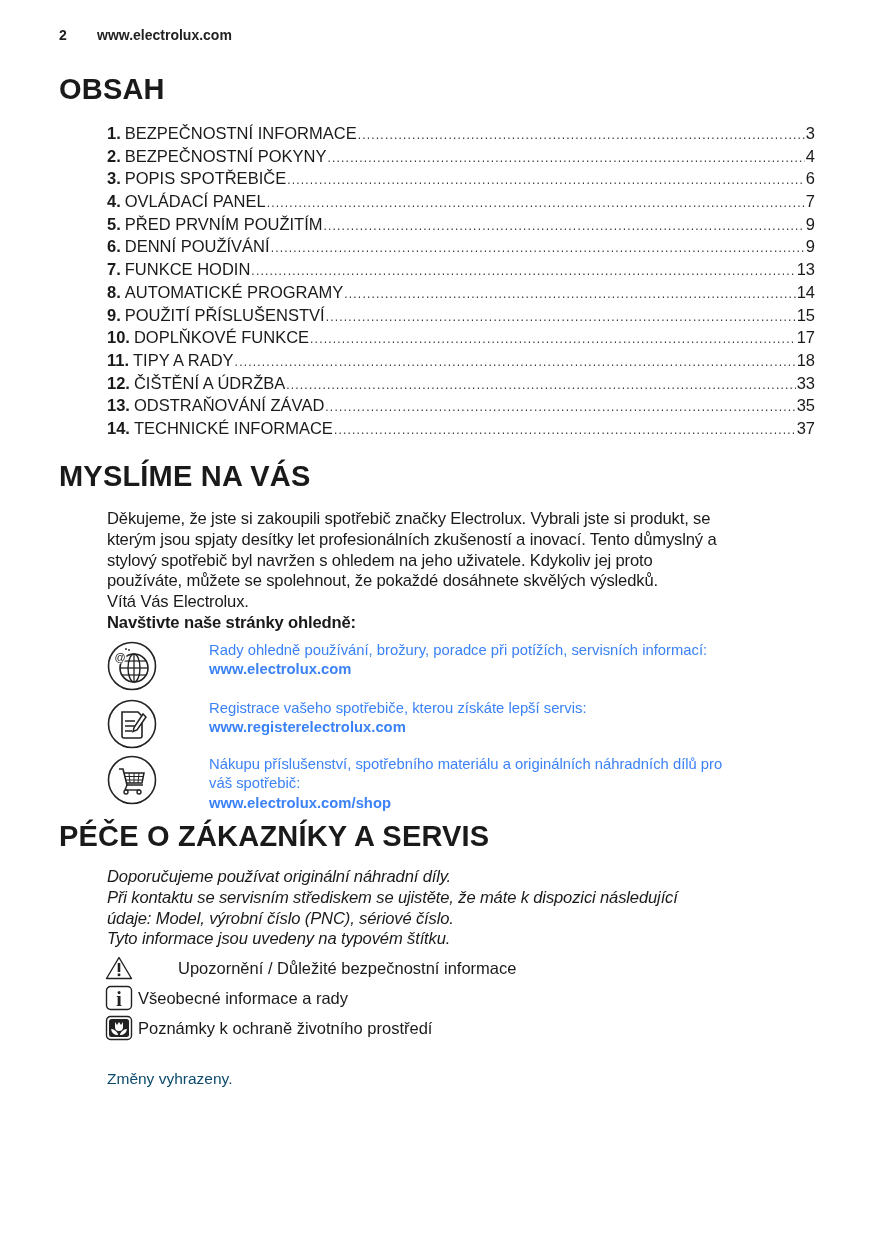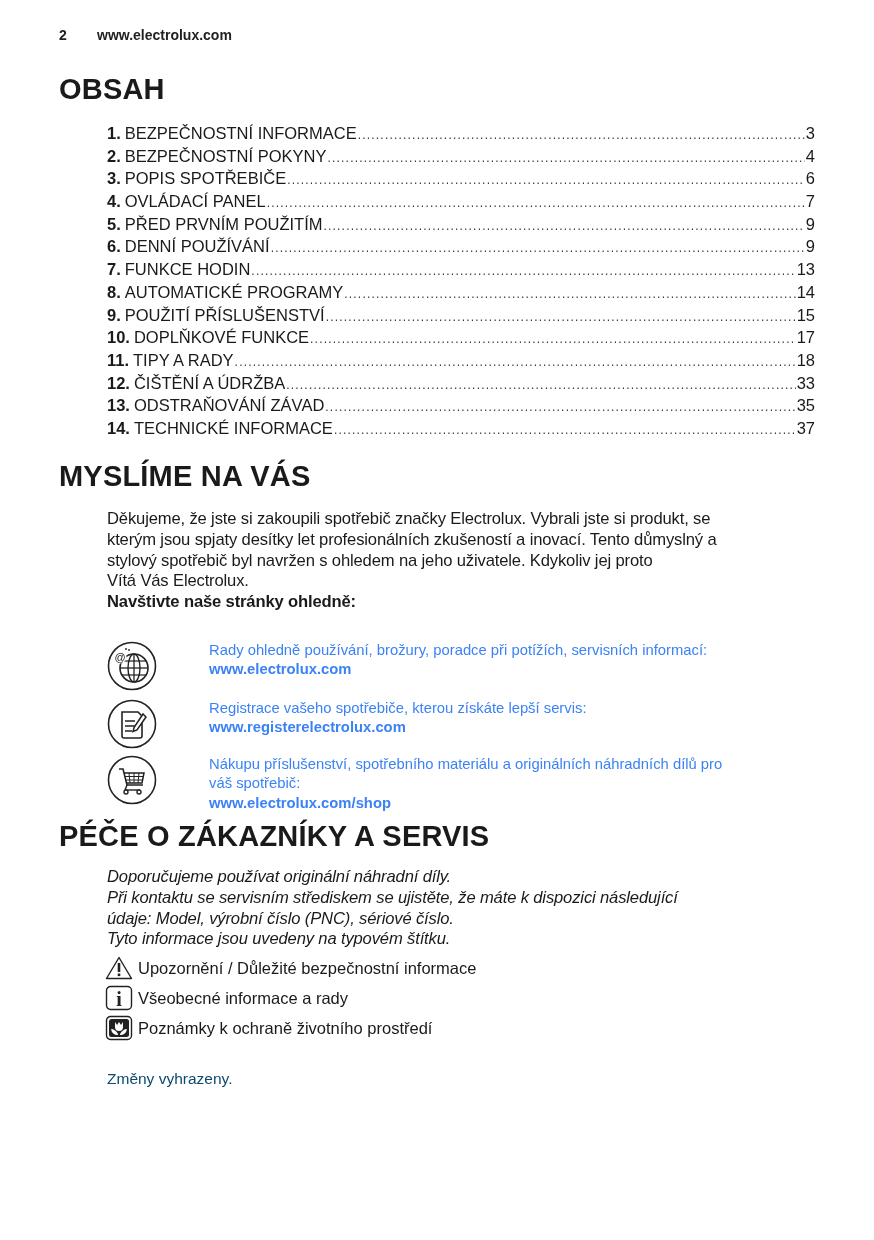--- a/index.html
+++ b/index.html
@@ -164,20 +164,21 @@
       <span class="page">37</span>
     </div>
 </div>
 
 <div class="h1" style="top:460px;">MYSLÍME NA VÁS</div>
 
 <div class="para" style="top:509px;">
   <div>Děkujeme, že jste si zakoupili spotřebič značky Electrolux. Vybrali jste si produkt, se</div>
   <div>kterým jsou spjaty desítky let profesionálních zkušeností a inovací. Tento důmyslný a</div>
   <div>stylový spotřebič byl navržen s ohledem na jeho uživatele. Kdykoliv jej proto</div>
+  <div>používáte, můžete se spolehnout, že pokaždé dosáhnete skvělých výsledků.</div>
   <div>Vítá Vás Electrolux.</div>
   <div class="bold">Navštivte naše stránky ohledně:</div>
 </div>
 
 <div class="web-item" style="top:641px;">
   <svg class="web-icon" viewBox="0 0 50 50">
     <circle cx="25" cy="25" r="23.5" fill="none" stroke="#222" stroke-width="1.6"></circle>
     <circle cx="27" cy="27" r="14" fill="none" stroke="#222" stroke-width="1.6"></circle>
     <ellipse cx="27" cy="27" rx="6" ry="14" fill="none" stroke="#222" stroke-width="1.4"></ellipse>
     <line x1="27" y1="13" x2="27" y2="41" stroke="#222" stroke-width="1.3"></line>
@@ -234,21 +235,21 @@
 
 <div class="h1" style="top:820px;">PÉČE O ZÁKAZNÍKY A SERVIS</div>
 
 <div class="para" style="top:867px;font-style:italic;">
   <div>Doporučujeme používat originální náhradní díly.</div>
   <div>Při kontaktu se servisním střediskem se ujistěte, že máte k dispozici následující</div>
   <div>údaje: Model, výrobní číslo (PNC), sériové číslo.</div>
   <div>Tyto informace jsou uvedeny na typovém štítku.</div>
 </div>
 
-<div class="legend-row" style="top:956px;">
+<div class="legend-row" style="top:956px;gap:40px;">
   <svg width="28" height="24" viewBox="0 0 28 24">
     <path d="M14 1.5 L26.5 22.5 H1.5 Z" fill="none" stroke="#222" stroke-width="1.4" stroke-linejoin="round"></path>
     <rect x="12.7" y="7" width="2.6" height="9" fill="#222"></rect>
     <rect x="12.7" y="17.5" width="2.6" height="2.6" fill="#222"></rect>
   </svg>
   <span>Upozornění / Důležité bezpečnostní informace</span>
 </div>
 
 <div class="legend-row" style="top:985px;">
   <svg width="28" height="26" viewBox="0 0 28 26">

